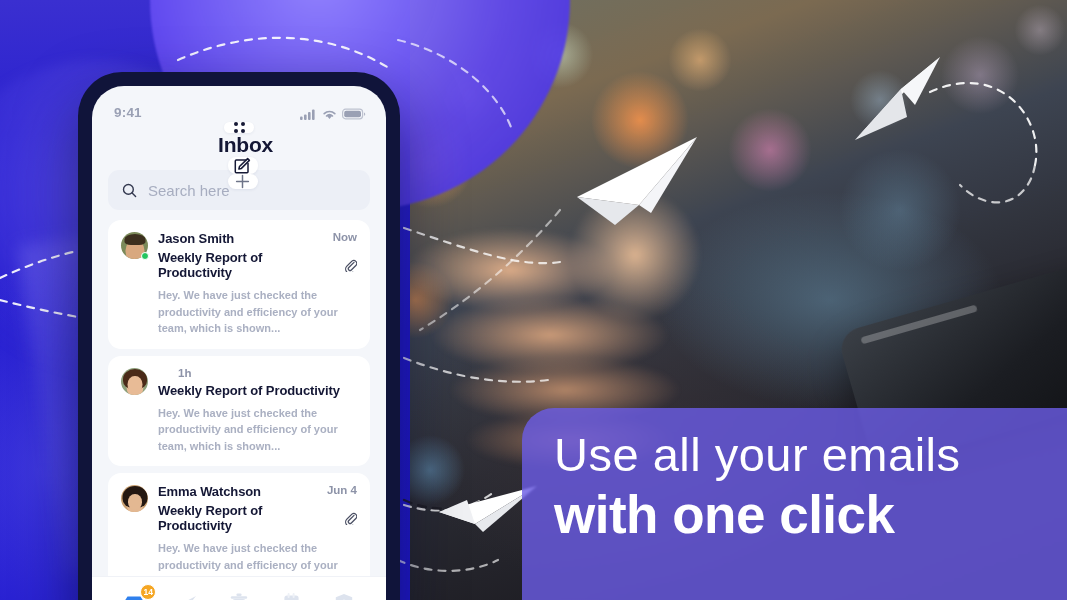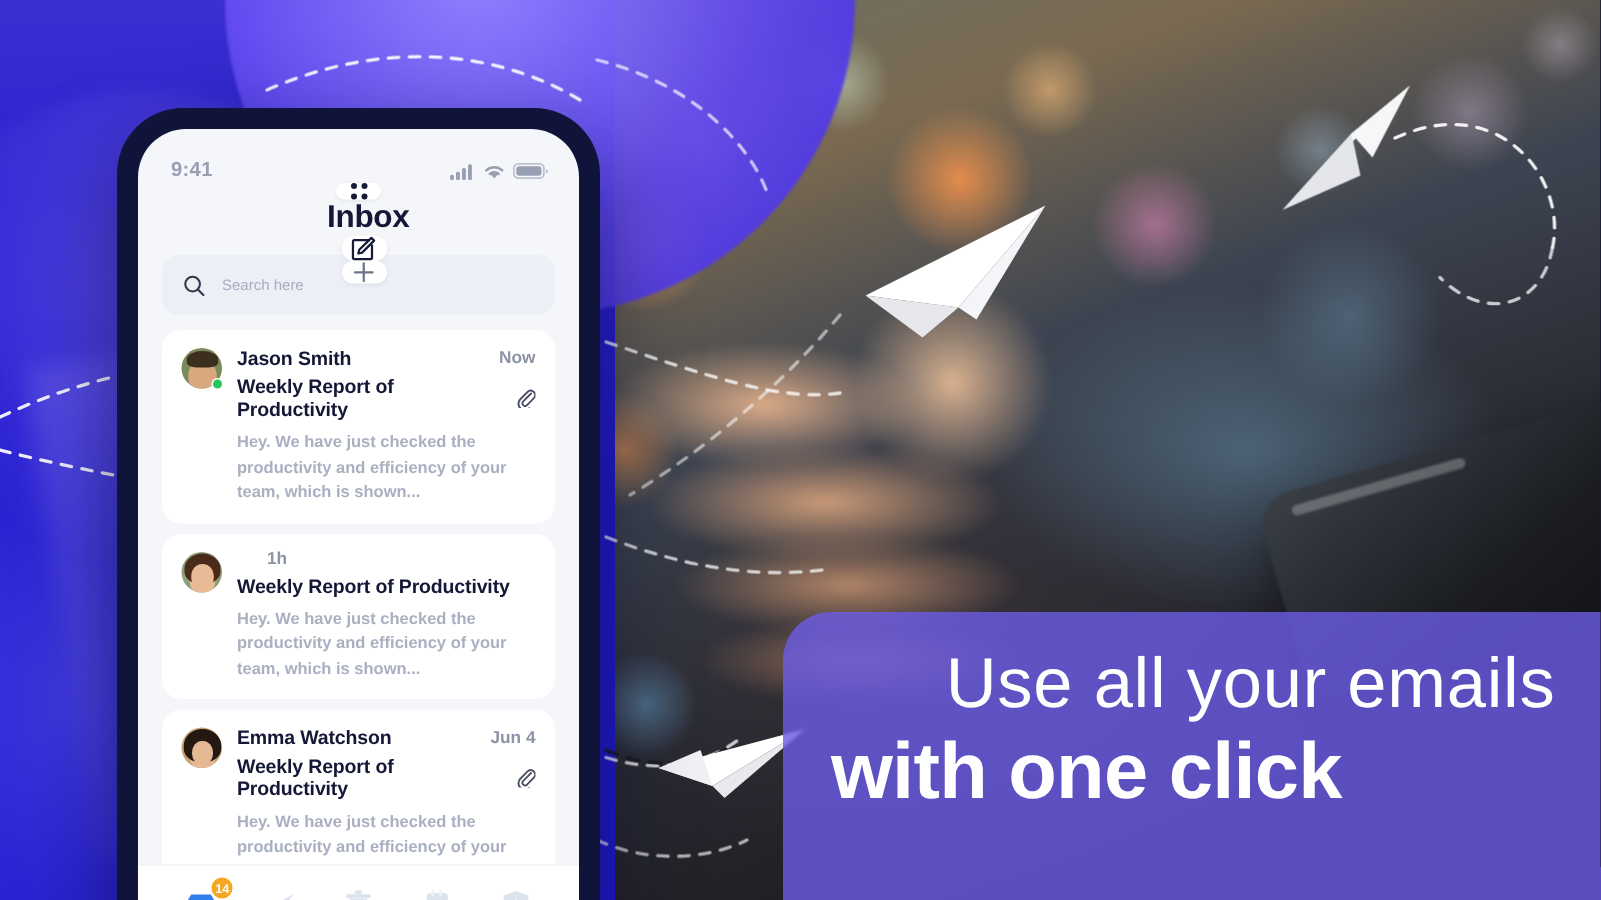--- a/index.html
+++ b/index.html
@@ -141,40 +141,40 @@
   .avatar-sq .hair {
     position:absolute; left:50%; top:16%; width:21px; height:12px;
     transform:translateX(-50%); border-radius:50% 50% 35% 35%; background:#241a14;
   }
 
   
   .search-bar {
     margin:4px 16px 0 16px; height:40px; background:#eceff6;
     border-radius:11px; display:flex; align-items:center; padding:0 14px;
   }
-  .search-text { font-size:10px; color:#a7adc0; margin-left:11px; }
+  .search-text { font-size:15px; color:#a7adc0; margin-left:11px; }
 
   
   .mail-list { margin-top:10px; padding:0 16px; }
   .mail-card {
     background:#fff; border-radius:13px; padding:11px 13px 12px 13px;
     margin-bottom:7px;
   }
   .mail-top { display:flex; align-items:flex-start; }
   .av-wrap { position:relative; width:27px; height:27px; flex:0 0 27px; margin-top:1px; }
   .av {
     width:27px; height:27px; border-radius:50%; overflow:hidden; position:relative;
     box-shadow:0 0 0 1.5px #fff;
   }
   .dot-online {
     position:absolute; right:-1px; bottom:-1px; width:8px; height:8px;
     border-radius:50%; background:#22c55e; border:1.6px solid #fff;
   }
   .mail-body { flex:1; margin-left:10px; min-width:0; }
-  .mail-row1 { display:flex; align-items:center; }
+  .mail-row1 { display:flex; align-items:flex-start; }
   .sender { font-size:13px; font-weight:700; color:#141735; flex:1; letter-spacing:-.1px; }
   .time { font-size:11.5px; font-weight:700; color:#8d93a8; margin-left:20px; }
   .subject {
     font-size:13px; font-weight:700; color:#141735; margin-top:4px;
     display:flex; align-items:center; letter-spacing:-.1px;
   }
   .clip { margin-left:6px; display:inline-flex; }
   .preview {
     font-size:11px; line-height:1.5; color:#aab0c2; margin-top:7px;
     max-width:228px;
@@ -198,21 +198,21 @@
   
   #promo {
     position:absolute; left:522px; top:408px; width:545px; height:192px;
     background:rgba(108,92,231,.80);
     border-radius:32px 0 0 0;
     overflow:hidden;
     backdrop-filter:blur(1px);
   }
   #promo .inner { padding:22px 30px 0 32px; }
   .promo-l1 {
-    font-size:47px; font-weight:300; color:#fff; letter-spacing:.5px; line-height:1.08;text-align:right;
+    font-size:47px; font-weight:300; color:#fff; letter-spacing:.5px; line-height:1.08;
   }
   .promo-l2 {
     font-size:53px; font-weight:800; color:#fff; letter-spacing:-.5px;
     line-height:1.12; margin-top:4px;
   }
 
   
   .plane { position:absolute; }
 </style>
 </head>

